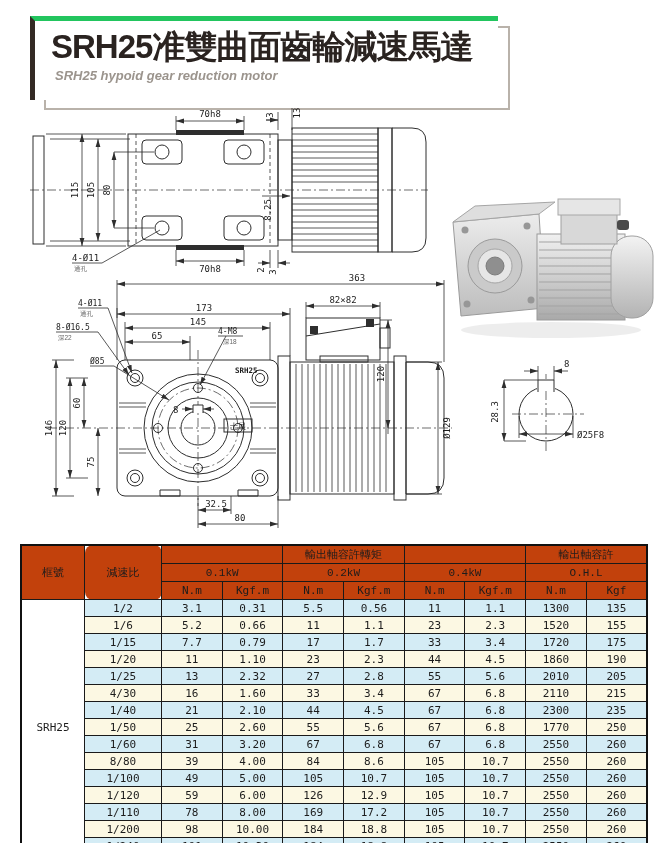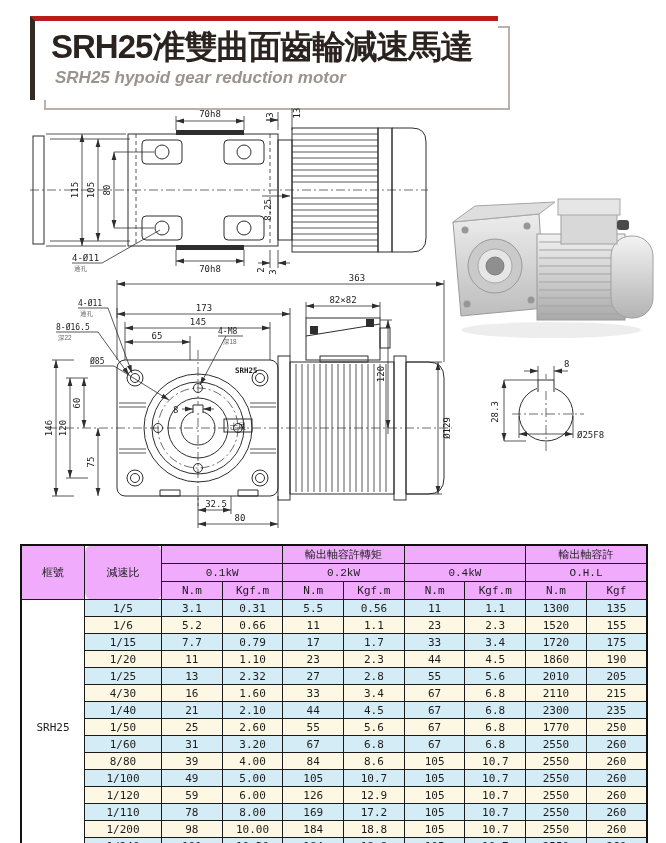--- a/index.html
+++ b/index.html
@@ -3,23 +3,23 @@
 <meta charset="utf-8">
 <style>
   html,body{margin:0;padding:0;}
   body{
     width:666px;height:843px;position:relative;background:#ffffff;
     font-family:"Liberation Sans", sans-serif;overflow:hidden;color:#1c1c1c;
   }
   
   .title-wrap{position:absolute;left:30px;top:16px;width:468px;height:84px;}
   .title-shadow{position:absolute;left:14px;top:10px;right:-12px;bottom:-10px;border:2px solid #b9b2aa;background:#fff;}
-  .title-main{position:absolute;inset:0;background:#fff;border-top:5px solid #b91c1c;border-left:5px solid #332a24;padding:7px 14px 0 16px;}
+  .title-main{position:absolute;inset:0;background:#fff;border-top:5px solid #22c55e;border-left:5px solid #332a24;padding:7px 14px 0 16px;}
   .title-main h1{margin:0;font-size:33px;line-height:38px;letter-spacing:-1px;color:#2a2320;font-weight:bold;}
-  .title-main p{margin:2px 0 0 4px;font-size:17px;font-style:italic;font-weight:bold;color:#9b948d;}
+  .title-main p{margin:2px 0 0 4px;font-size:13px;font-style:italic;font-weight:bold;color:#9b948d;}
   
   svg{position:absolute;overflow:visible;}
   .thin{stroke:#2e2e2e;stroke-width:1;fill:none;}
   .dim{stroke:#2e2e2e;stroke-width:0.8;fill:none;}
   .cl{stroke:#2e2e2e;stroke-width:0.7;fill:none;stroke-dasharray:9 3 2 3;}
   .hid{stroke:#2e2e2e;stroke-width:0.8;fill:none;stroke-dasharray:4 3;}
   text{font-family:"DejaVu Sans Mono", monospace;fill:#1c1c1c;}
   .t9{font-size:9px;} .t8{font-size:8px;}
   .n6{font-size:6.5px;fill:#666;font-family:"Liberation Sans",sans-serif;}
   .mdl{font-size:7.5px;font-weight:bold;}
@@ -27,21 +27,21 @@
   table.spec{
     position:absolute;left:20px;top:544px;width:628px;
     border-collapse:collapse;table-layout:fixed;
     font-family:"DejaVu Sans Mono", monospace;
   }
   table.spec th, table.spec td{
     border:1px solid #1a1a1a;text-align:center;vertical-align:middle;
     padding:0 2px;height:16px;font-weight:normal;font-size:11px;white-space:nowrap;
   }
   table.spec{border:2px solid #111;}
-  table.spec thead th{background:#f0abfc;height:17px;}
+  table.spec thead th{background:#c2410c;height:17px;}
   .cjk{font-family:"Liberation Sans",sans-serif;font-size:13px;font-weight:500;}
   .grp{font-size:12px;font-family:Liberation Mono, monospace;}
   .col-frame{width:58px;} .col-ratio{width:72px;border-radius:8px;}
   .row-blue td{background:#d4ecf5;}
   .row-cream td{background:#fcf8e3;}
   td.frame-cell{background:#ffffff;font-size:12px;}
 </style>
 </head>
 <body>
 
@@ -313,21 +313,21 @@
       <th>Kgf.m</th>
       <th>N.m</th>
       <th>Kgf.m</th>
       <th>N.m</th>
       <th>Kgf</th>
     </tr>
   </thead>
   <tbody>
       <tr class="row-blue">
         <td rowspan="15" class="frame-cell">SRH25</td>
-        <td>1/5</td>
+        <td>1/2</td>
         <td>3.1</td>
         <td>0.31</td>
         <td>5.5</td>
         <td>0.56</td>
         <td>11</td>
         <td>1.1</td>
         <td>1300</td>
         <td>135</td>
       </tr>
       <tr class="row-cream">

